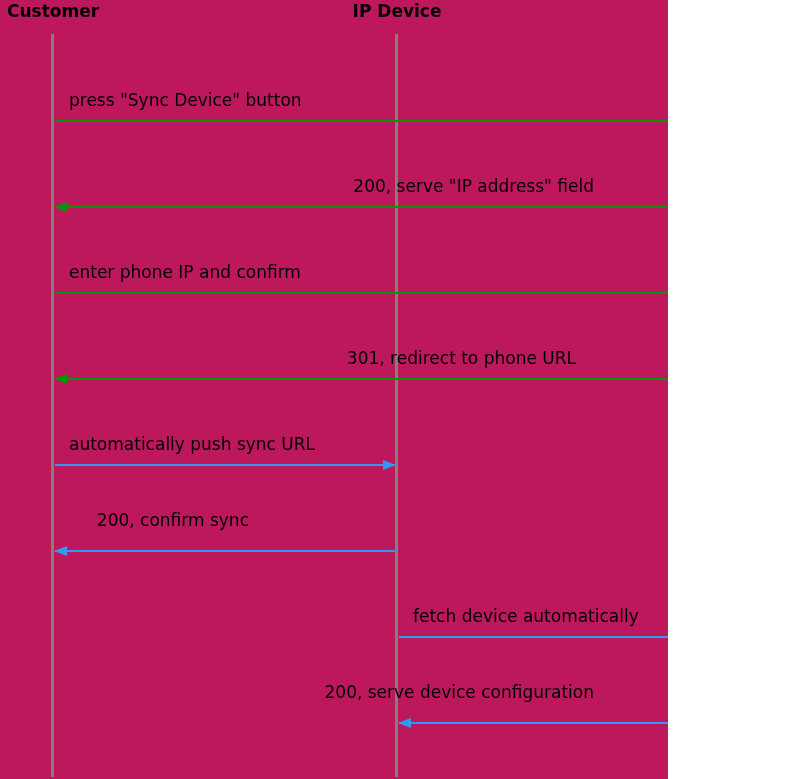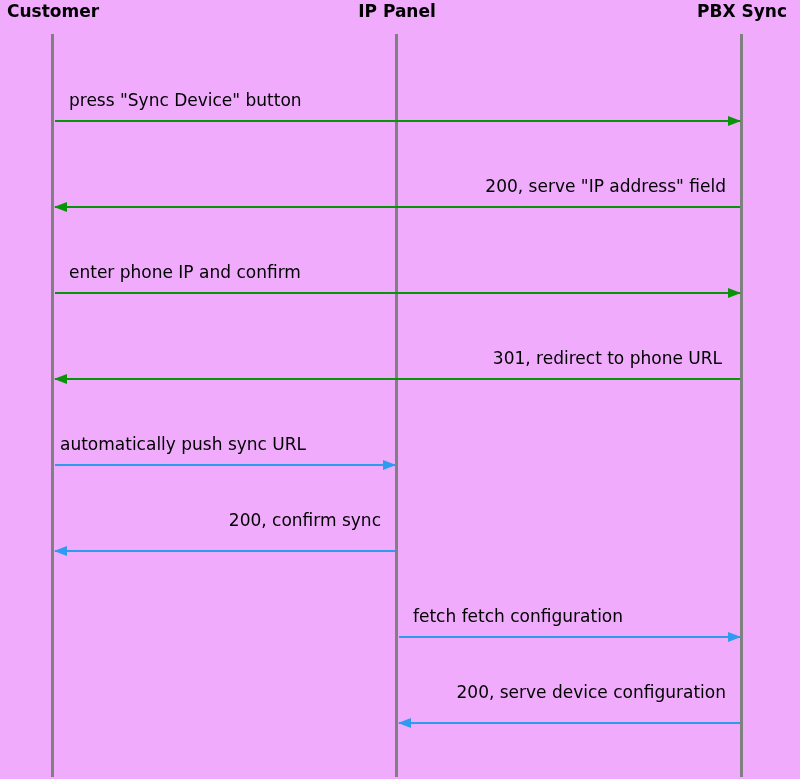--- a/index.html
+++ b/index.html
@@ -3,23 +3,23 @@
 <meta charset="utf-8">
 <style>
   html, body {
     margin: 0;
     padding: 0;
     background: #ffffff;
     font-family: "DejaVu Sans", "Liberation Sans", sans-serif;
   }
   .stage {
     position: relative;
-    width: 800px;
+    width: 668px;
     height: 779px;
-    background: #f0abfc;
+    background: #be185d;
     overflow: hidden;
   }
   .actor-label {
     position: absolute;
     top: 1px;
     transform: translateX(-50%);
     font-size: 17px;
     font-weight: bold;
     color: #000000;
     white-space: nowrap;
@@ -53,21 +53,21 @@
 <body>
 
 <div class="stage" id="stage">
   <div id="actors-layer">
   <div class="actor">
     <div class="actor-label" style="left: 53px;">Customer</div>
     <div class="lifeline" style="left: 51px; top: 34px; height: 743px; width: 3px; background: rgb(128, 128, 128);"></div>
   </div>
 
   <div class="actor">
-    <div class="actor-label" style="left: 397px;">IP Panel</div>
+    <div class="actor-label" style="left: 397px;">IP Device</div>
     <div class="lifeline" style="left: 395px; top: 34px; height: 743px; width: 3px; background: rgb(128, 128, 128);"></div>
   </div>
 
   <div class="actor">
     <div class="actor-label" style="left: 742px;">PBX Sync</div>
     <div class="lifeline" style="left: 740px; top: 34px; height: 743px; width: 3px; background: rgb(128, 128, 128);"></div>
   </div>
 </div>
   <div id="messages-layer">
   <div class="message">
@@ -85,42 +85,42 @@
   </div>
 
   <div class="message">
     <div class="message-label" style="bottom: 496px; left: 69px;">enter phone IP and confirm</div>
     <div class="message-line" style="left: 55px; width: 685px; top: 292px; background: rgb(8, 148, 8);">
       <div class="arrowhead" style="right: -1px; border-left: 13px solid rgb(8, 148, 8);"></div>
     </div>
   </div>
 
   <div class="message">
-    <div class="message-label" style="bottom: 410px; right: 78px;">301, redirect to phone URL</div>
+    <div class="message-label" style="bottom: 410px; right: 92px;">301, redirect to phone URL</div>
     <div class="message-line" style="left: 55px; width: 685px; top: 378px; background: rgb(8, 148, 8);">
       <div class="arrowhead" style="left: -1px; border-right: 13px solid rgb(8, 148, 8);"></div>
     </div>
   </div>
 
   <div class="message">
-    <div class="message-label" style="bottom: 324px; left: 60px;">automatically push sync URL</div>
+    <div class="message-label" style="bottom: 324px; left: 69px;">automatically push sync URL</div>
     <div class="message-line" style="left: 55px; width: 340px; top: 464px; background: rgb(46, 154, 240);">
       <div class="arrowhead" style="right: -1px; border-left: 13px solid rgb(46, 154, 240);"></div>
     </div>
   </div>
 
   <div class="message">
     <div class="message-label" style="bottom: 248px; right: 419px;">200, confirm sync</div>
     <div class="message-line" style="left: 55px; width: 340px; top: 550px; background: rgb(46, 154, 240);">
       <div class="arrowhead" style="left: -1px; border-right: 13px solid rgb(46, 154, 240);"></div>
     </div>
   </div>
 
   <div class="message">
-    <div class="message-label" style="bottom: 152px; left: 413px;">fetch fetch configuration</div>
+    <div class="message-label" style="bottom: 152px; left: 413px;">fetch device automatically</div>
     <div class="message-line" style="left: 399px; width: 341px; top: 636px; background: rgb(46, 154, 240);">
       <div class="arrowhead" style="right: -1px; border-left: 13px solid rgb(46, 154, 240);"></div>
     </div>
   </div>
 
   <div class="message">
     <div class="message-label" style="bottom: 76px; right: 74px;">200, serve device configuration</div>
     <div class="message-line" style="left: 399px; width: 341px; top: 722px; background: rgb(46, 154, 240);">
       <div class="arrowhead" style="left: -1px; border-right: 13px solid rgb(46, 154, 240);"></div>
     </div>

